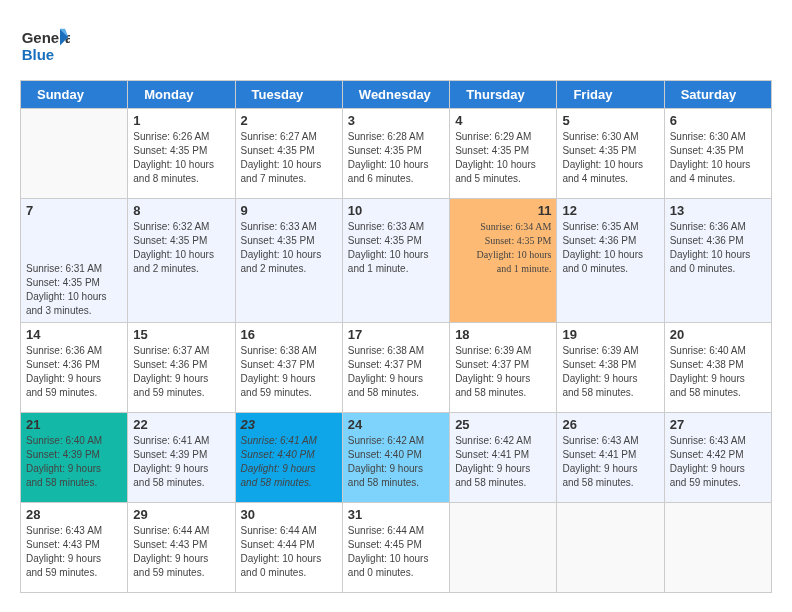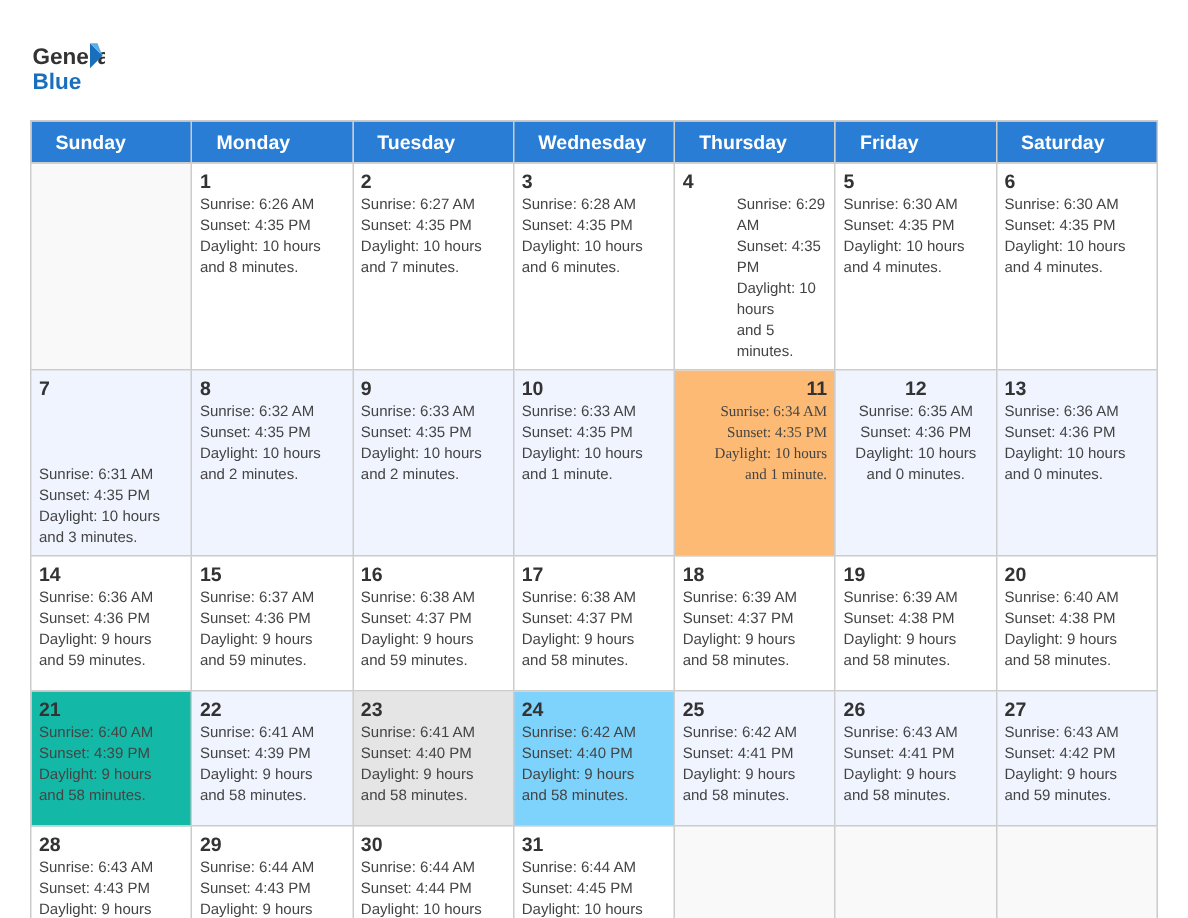--- a/index.html
+++ b/index.html
@@ -132,21 +132,21 @@
         </td>
         <td>
           <span class="day-number">3</span>
           <div class="day-info" style="white-space: pre-line;">Sunrise: 6:28 AM
 Sunset: 4:35 PM
 Daylight: 10 hours
 and 6 minutes.</div>
         </td>
         <td>
           <span class="day-number">4</span>
-          <div class="day-info" style="white-space: pre-line; margin-left: 36px;">Sunrise: 6:29 AM
+          <div class="day-info" style="white-space: pre-line;">Sunrise: 6:29 AM
 Sunset: 4:35 PM
 Daylight: 10 hours
 and 5 minutes.</div>
         </td>
         <td>
           <span class="day-number">5</span>
           <div class="day-info" style="white-space: pre-line;">Sunrise: 6:30 AM
 Sunset: 4:35 PM
 Daylight: 10 hours
 and 4 minutes.</div>
@@ -188,21 +188,21 @@
 Daylight: 10 hours
 and 1 minute.</div>
         </td>
         <td style="background: #fdba74; text-align: right;">
           <span class="day-number">11</span>
           <div class="day-info" style="white-space: pre-line; font-family: Liberation Serif, serif;">Sunrise: 6:34 AM
 Sunset: 4:35 PM
 Daylight: 10 hours
 and 1 minute.</div>
         </td>
-        <td style="background: rgb(240, 244, 255); text-align: center;">
+        <td style="background: rgb(240, 244, 255);">
           <span class="day-number">12</span>
           <div class="day-info" style="white-space: pre-line;">Sunrise: 6:35 AM
 Sunset: 4:36 PM
 Daylight: 10 hours
 and 0 minutes.</div>
         </td>
         <td style="background: rgb(240, 244, 255);">
           <span class="day-number">13</span>
           <div class="day-info" style="white-space: pre-line;">Sunrise: 6:36 AM
 Sunset: 4:36 PM
@@ -269,21 +269,21 @@
 Daylight: 9 hours
 and 58 minutes.</div>
         </td>
         <td style="background: rgb(240, 244, 255);">
           <span class="day-number">22</span>
           <div class="day-info" style="white-space: pre-line;">Sunrise: 6:41 AM
 Sunset: 4:39 PM
 Daylight: 9 hours
 and 58 minutes.</div>
         </td>
-        <td style="background: #e5e5e5;">
+        <td style="background: #0ea5e9; font-style: italic;">
           <span class="day-number">23</span>
           <div class="day-info" style="white-space: pre-line;">Sunrise: 6:41 AM
 Sunset: 4:40 PM
 Daylight: 9 hours
 and 58 minutes.</div>
         </td>
         <td style="background: #7dd3fc;">
           <span class="day-number">24</span>
           <div class="day-info" style="white-space: pre-line;">Sunrise: 6:42 AM
 Sunset: 4:40 PM

